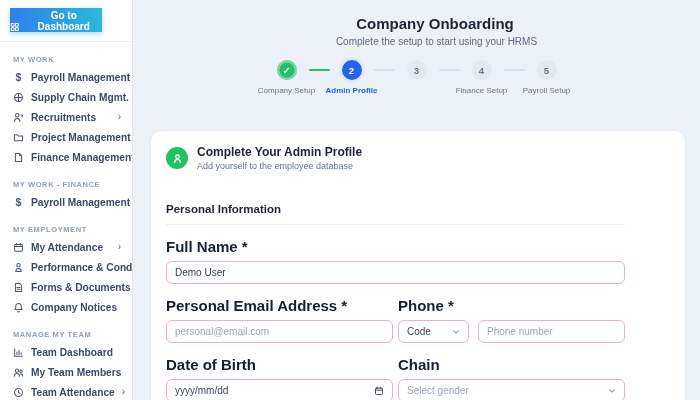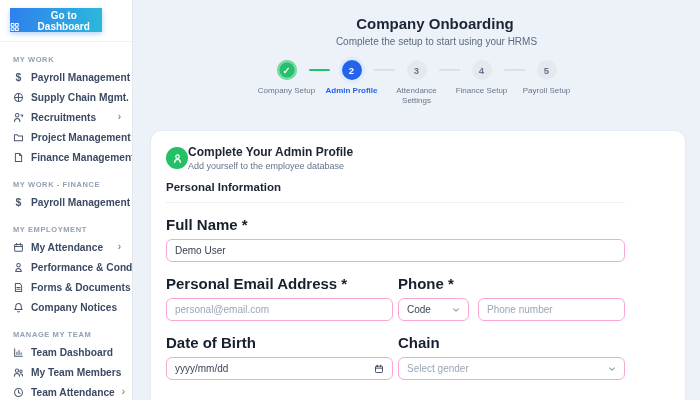--- a/index.html
+++ b/index.html
@@ -44,28 +44,28 @@
   .s-label { margin:6px -11px 0; width:66px; text-align:center; font-size:8px; line-height:1.3;
     color:#69758a; }
   .step.active .s-label { color:#2563eb; font-weight:bold; }
   .connector { width:21px; height:2px; border-radius:1px; background:#d9dfe8; margin-top:9px; flex:0 0 21px; }
   .connector.done { background:#24c06b; }
 
   
   .card { position:absolute; left:18px; right:15px; top:131px; bottom:0; background:#fff;
     border-radius:10px 10px 0 0; box-shadow:0 0 0 1px rgba(226,232,240,.55), 0 1px 3px rgba(16,24,40,.05);
     padding:14px 60px 0 15px; overflow:hidden; }
-  .profile-head { display:flex; align-items:center; }
+  .profile-head { display:flex; align-items:center; gap:9px; }
   .avatar { width:22px; height:22px; border-radius:50%; background:#23c066; display:flex;
     align-items:center; justify-content:center; flex:0 0 22px; }
   .avatar svg { width:11px; height:11px; stroke:#fff; fill:none; stroke-width:1.3; stroke-linecap:round; }
   .f-title { font-size:12px; font-weight:bold; color:#1d2433; }
   .f-sub { font-size:9px; color:#64748b; margin-top:2px; }
 
-  .form-sec { margin-top:10px; font-size:11.5px; font-weight:bold; color:#1d2433;
+  .form-sec { margin-top:32px; font-size:11.5px; font-weight:bold; color:#1d2433;
     padding-bottom:9px; border-bottom:1px solid #eceff4; }
   .f-label { margin:13px 0 6px; font-size:15px; font-weight:bold; color:#17202e; }
   .grid2 { display:grid; grid-template-columns:1fr 1fr; column-gap:5px; }
   .inp, .fakeinp { width:100%; height:23px; border:1px solid #f9a8d4; border-radius:6px;
     background:#fff; font-family:inherit; font-size:10px; color:#374151; padding:0 8px; outline:none; }
   .inp::placeholder { color:#9aa6b6; }
   .fakeinp { display:flex; align-items:center; justify-content:space-between; cursor:pointer; }
   .ph { color:#9aa6b6; }
   .valtxt { color:#3c4657; }
   .sel-chev { width:8px; height:8px; stroke:#94a0b0; fill:none; stroke-width:1.4;
@@ -216,21 +216,20 @@
         <div class="s-label">Company Setup</div>
       </div>
       <div class="connector done"></div>
       <div class="step active">
         <div class="s-circle">2</div>
         <div class="s-label">Admin Profile</div>
       </div>
       <div class="connector"></div>
       <div class="step pending">
         <div class="s-circle">3</div>
-        <div class="s-label">Attendance Settings</div>
       </div>
       <div class="connector"></div>
       <div class="step pending">
         <div class="s-circle">4</div>
         <div class="s-label">Finance Setup</div>
       </div>
       <div class="connector"></div>
       <div class="step pending">
         <div class="s-circle">5</div>
         <div class="s-label">Payroll Setup</div>

